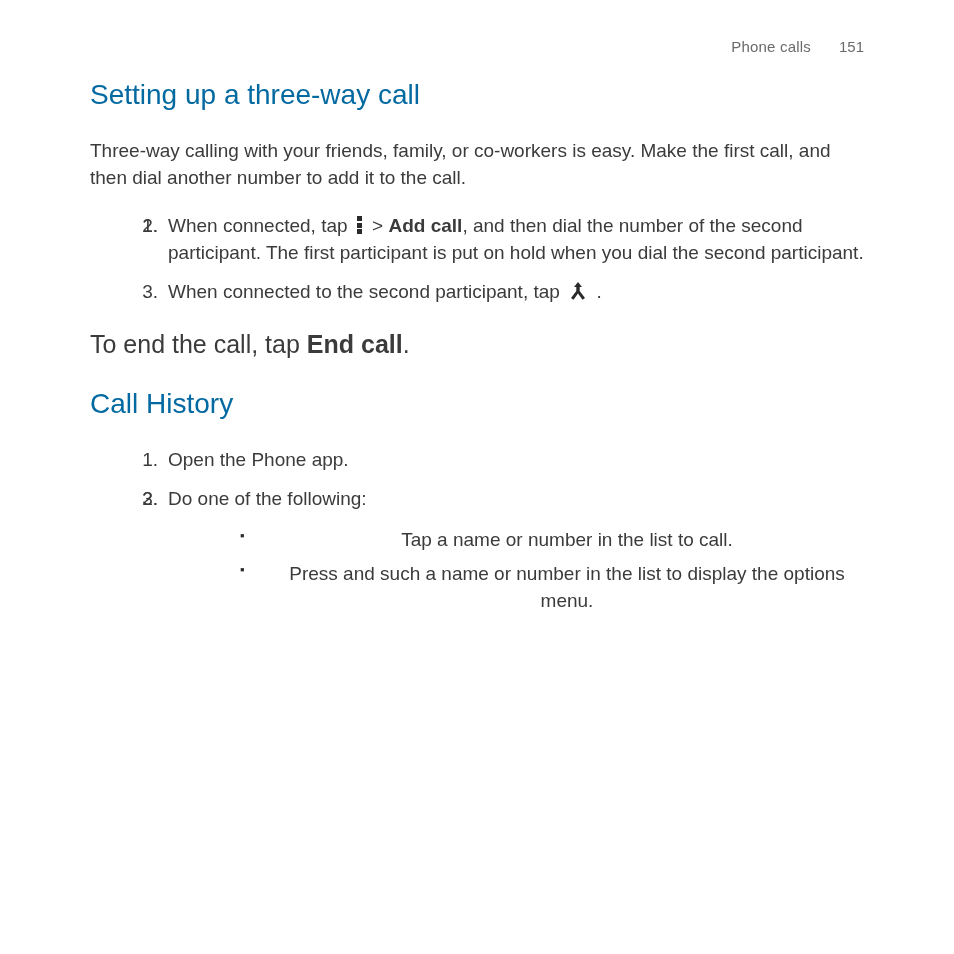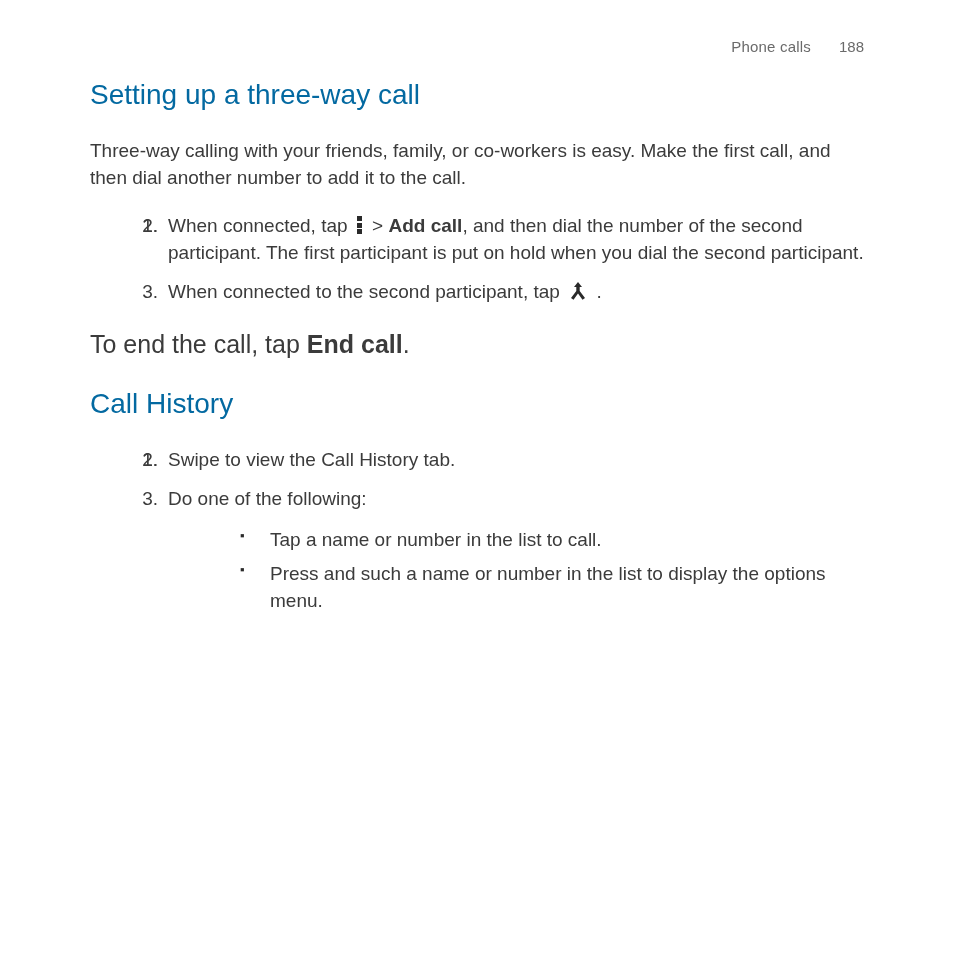--- a/index.html
+++ b/index.html
@@ -26,21 +26,21 @@
     p.intro { margin-bottom: 22px; font-size: 19px; color:#3b3b3b; }
     ol.steps { list-style: none; margin: 0 0 22px 0; padding-left: 40px; }
     ol.steps > li { position: relative; padding-left: 38px; margin-bottom: 12px; font-size:19px; }
     ol.steps > li .num {
       position: absolute;
       left: 0; top: 0;
       width: 28px; text-align: right;
       color: #3b3b3b;
     }
     .section2 { margin-top: 22px; }
-    ul.bullets { list-style: none; padding-left: 72px; margin-top: 14px; }
+    ul.bullets { list-style: none; padding-left: 72px; margin-top: 14px; text-align: center; }
     ul.bullets li { position: relative; padding-left: 30px; margin-bottom: 8px; font-size:19px; }
     ul.bullets li::before {
       content: "▪";
       position: absolute;
       left: 0;
       top: 0;
       font-size: 13px;
       color: #2a2a2a;
     }
     .bold { font-weight: 700; color:#3b3b3b; }
@@ -69,21 +69,21 @@
       border-right: 9px solid transparent;
       border-top: 10px solid #2a2a2a;
     }
     p.closer { font-size:25px; }
   </style>
 </head>
 <body>
 
 <div class="header-row">
   <span class="label">Phone calls</span>
-  <span class="num">188</span>
+  <span class="num">151</span>
 </div>
 
 <h2 class="green">Setting up a three-way call</h2>
 
 <p class="intro">Three-way calling with your friends, family, or co-workers is easy. Make the first call, and then dial another number to add it to the call.</p>
 
 <ol class="steps">
   <li>
     <span class="num">1.</span>
   </li>
@@ -103,24 +103,24 @@
   <span>To end the call, tap </span><span class="bold">End call</span><span>.</span>
 </p>
 
 <div class="section2">
   <h2 class="green">Call History</h2>
 
 
   <ol class="steps">
     <li>
       <span class="num">1.</span>
+      <span>Open the Phone app.</span>
     </li>
     <li>
       <span class="num">2.</span>
-      <span>Swipe to view the Call History tab.</span>
     </li>
     <li>
       <span class="num">3.</span>
       <span>Do one of the following:</span>
       <ul class="bullets">
         <li>Tap a name or number in the list to call.</li>
         <li>Press and such a name or number in the list to display the options menu.</li>
       </ul>
     </li>
   </ol>

